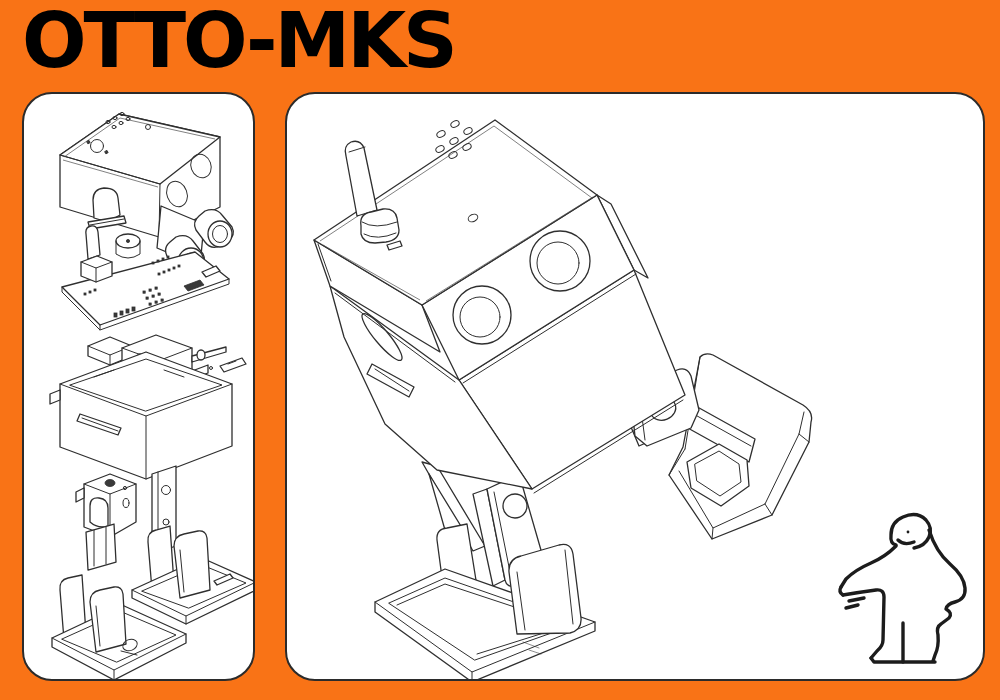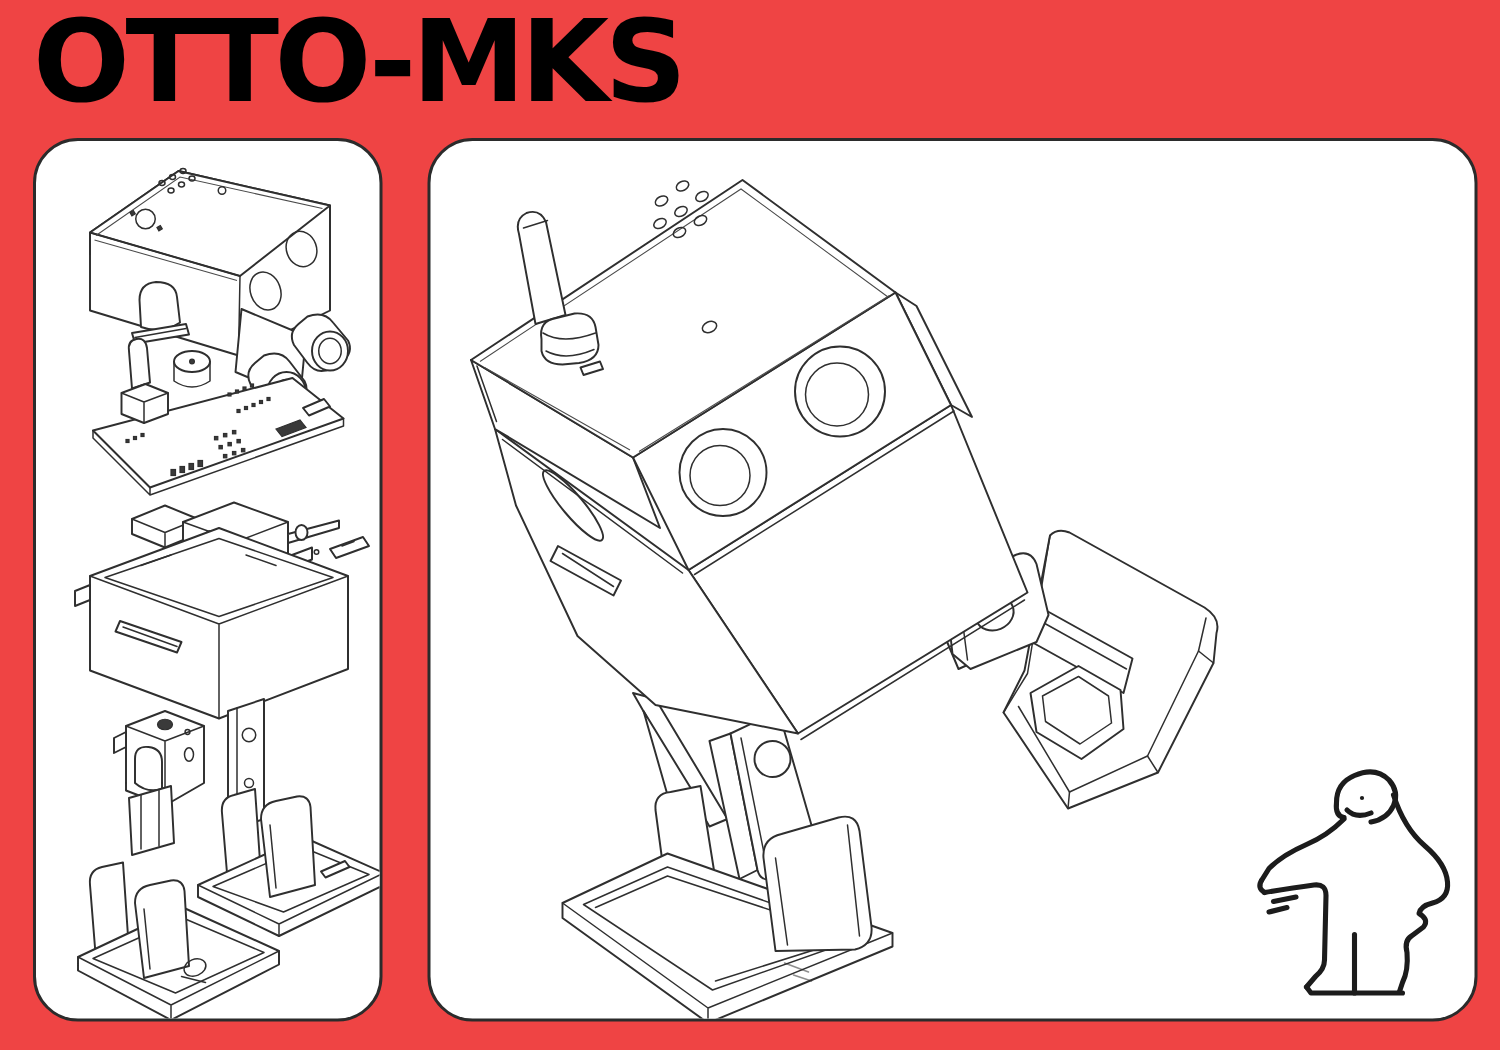--- a/index.html
+++ b/index.html
@@ -1,17 +1,17 @@
 <!DOCTYPE html>
 <html><head>
 <meta charset="utf-8">
 <style>
   html,body{margin:0;padding:0;background:#fff;}
   .page{
-    position:relative;width:1000px;height:700px;background:#ef4444;
+    position:relative;width:1000px;height:700px;background:#f97316;
     font-family:"DejaVu Sans","Liberation Sans",sans-serif;overflow:hidden;
   }
   .title{
     position:absolute;left:22px;top:-4px;margin:0;
     font-size:76px;font-weight:bold;letter-spacing:-3px;color:#000;
   }
   .panel{
     position:absolute;top:92px;height:589px;background:#fff;
     border:2px solid #2b2b2b;border-radius:30px;box-sizing:border-box;
   }

